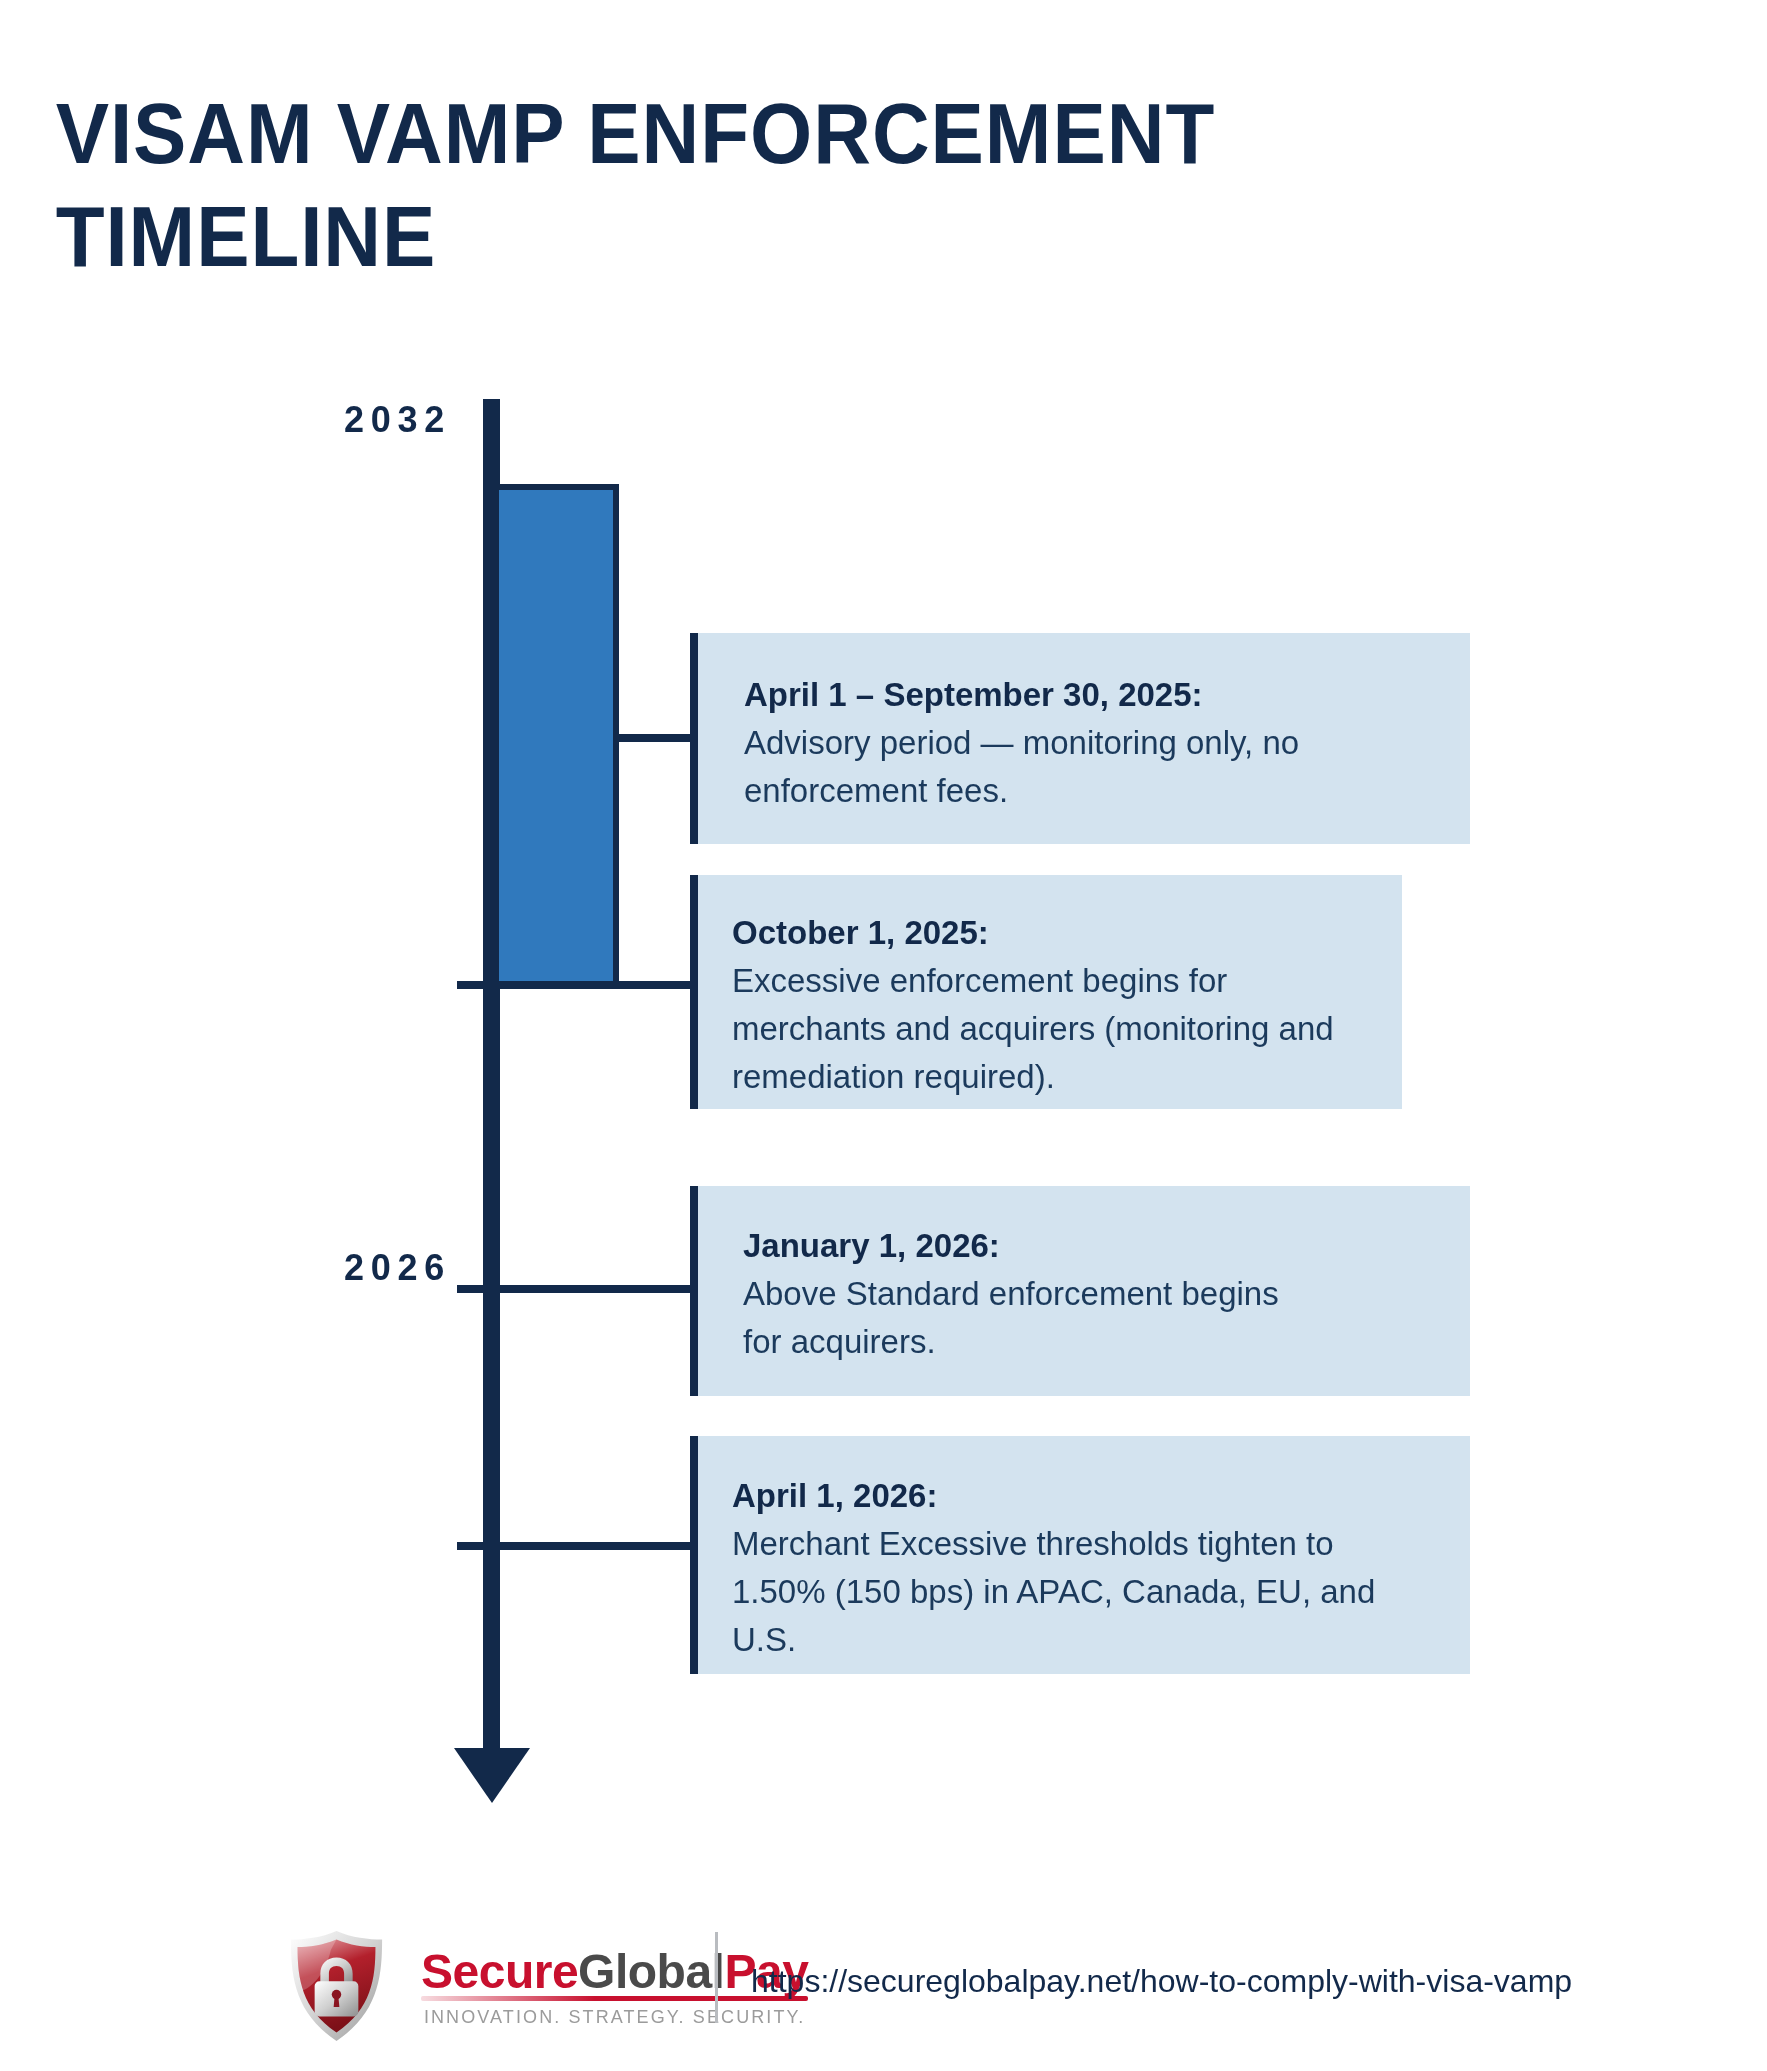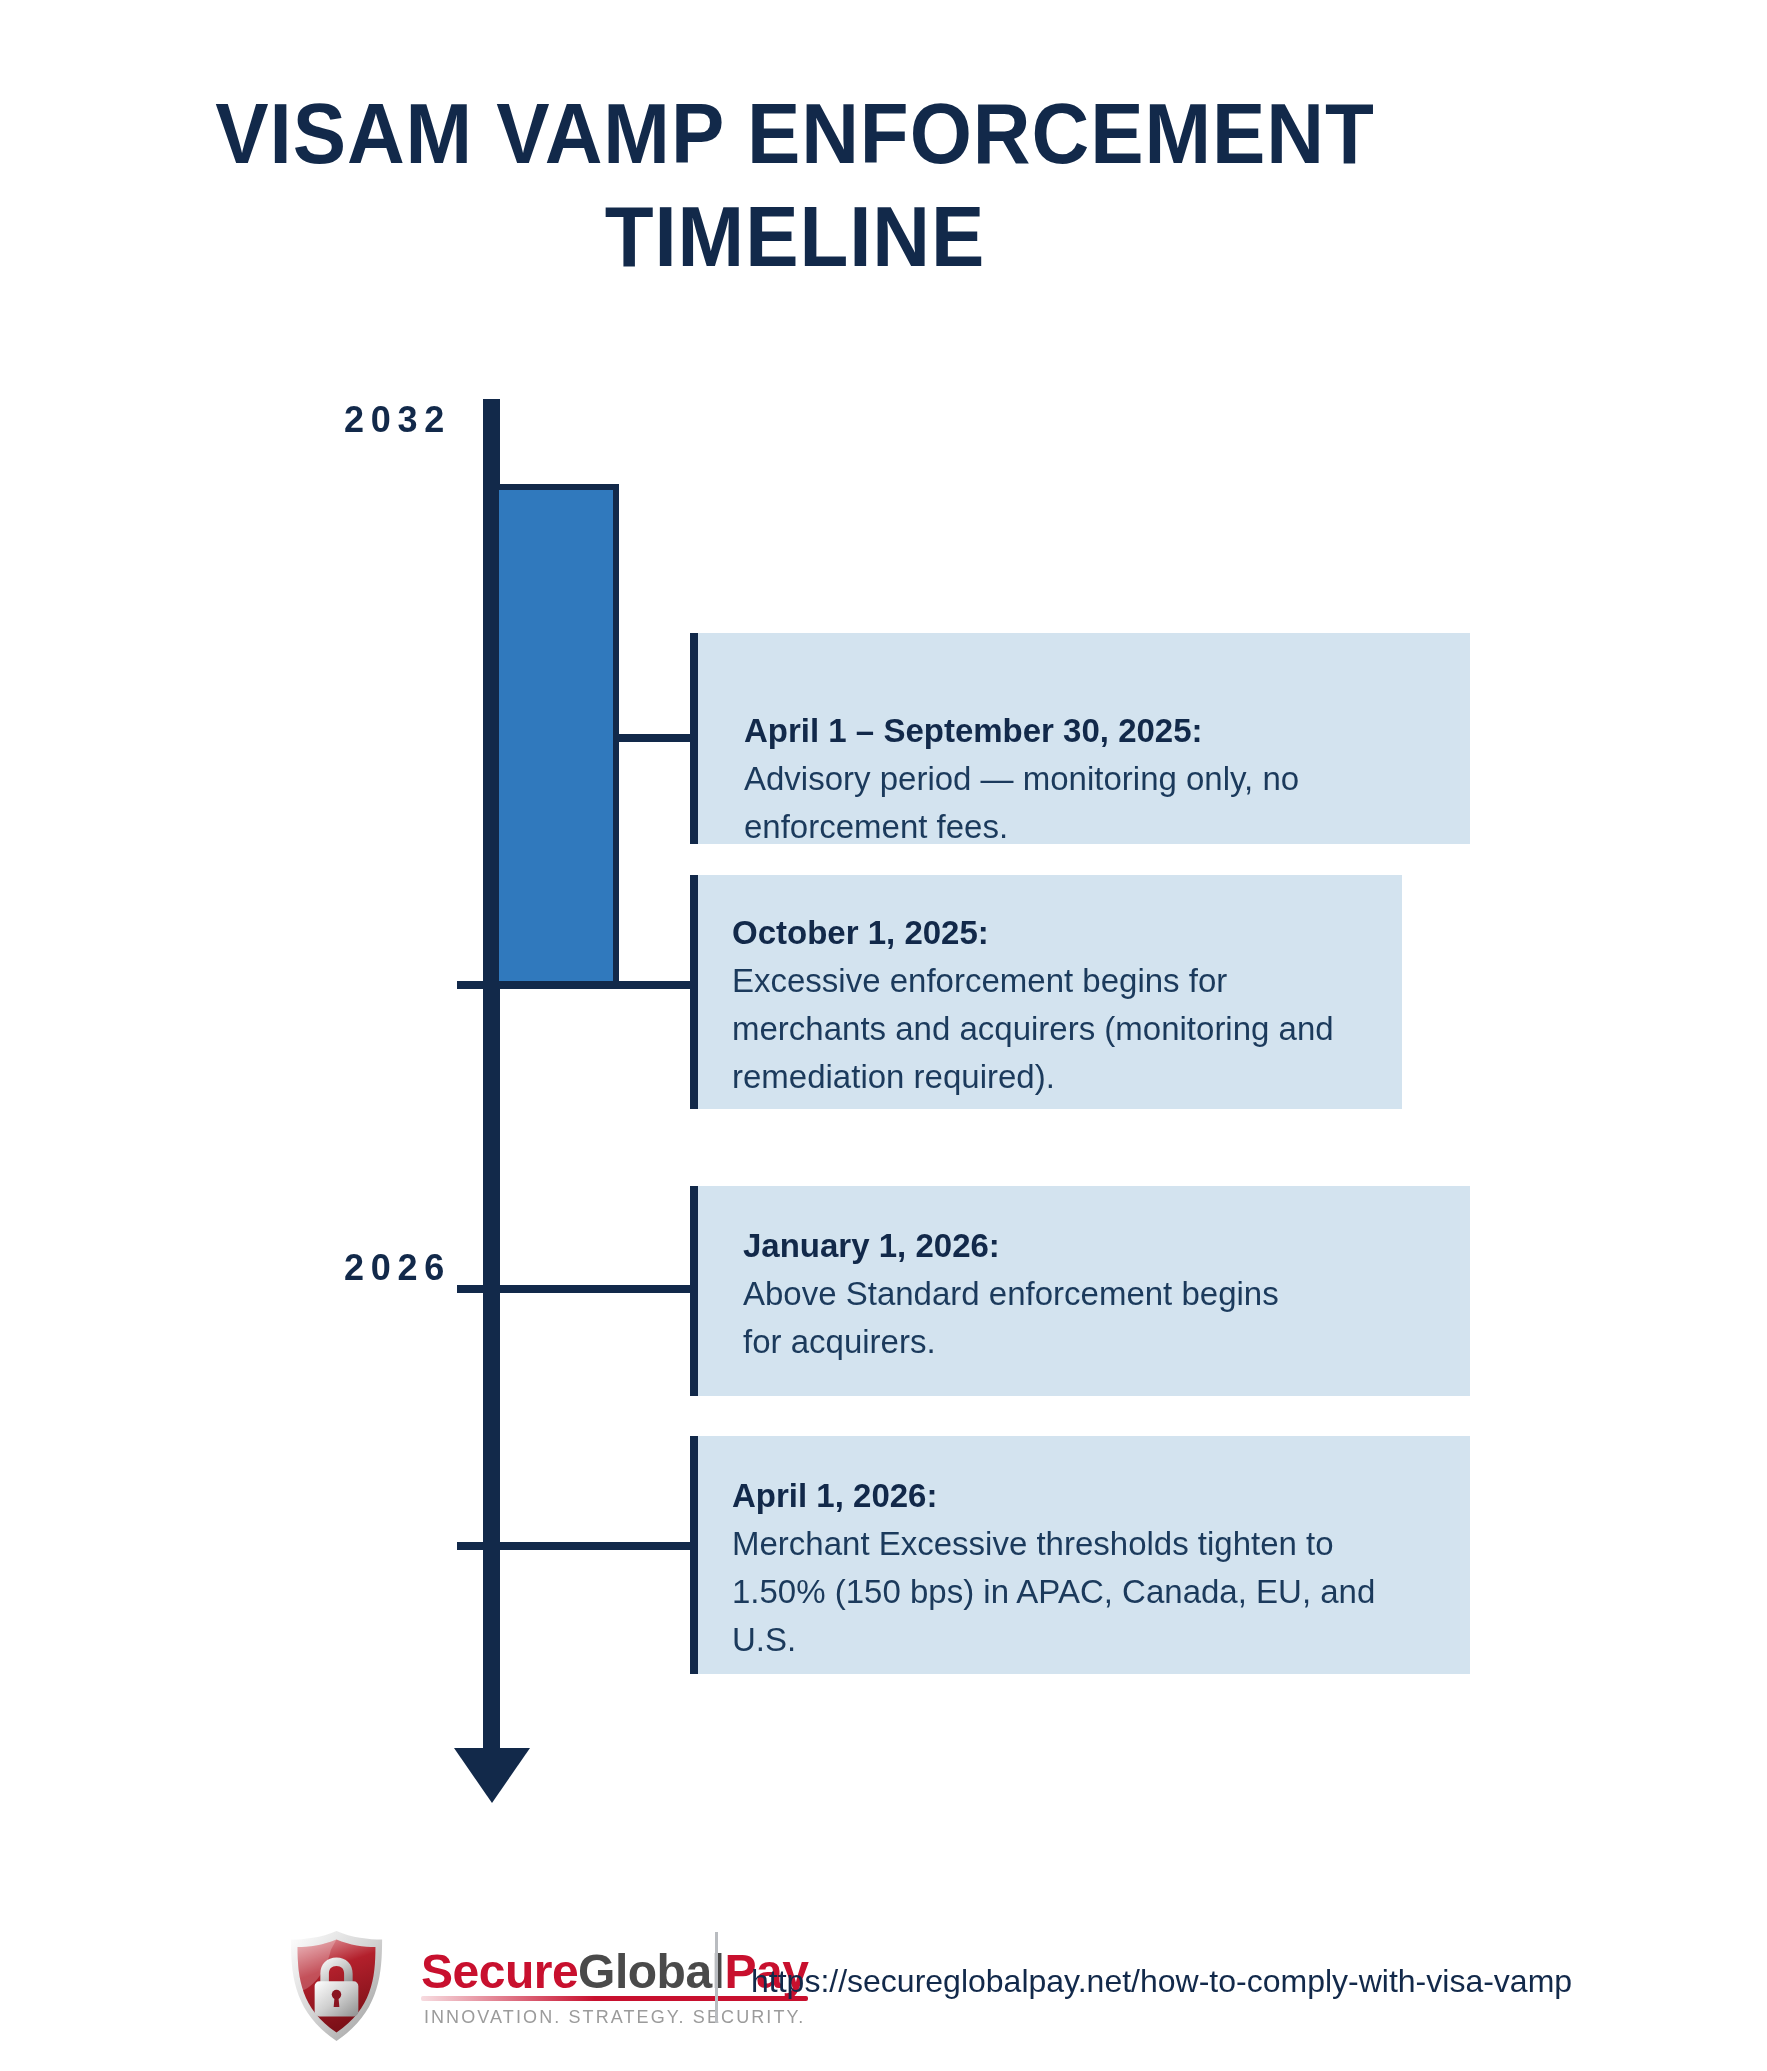--- a/index.html
+++ b/index.html
@@ -20,21 +20,20 @@
     inset: 0;
     background: #ffffff;
   }
 
   
   .title-block {
     position: absolute;
     left: 0;
     top: 82px;
     width: 1590px;
-    text-align: center;
   }
   .title-line {
     display: block;
     color: #12294A;
     font-family: "Liberation Sans", sans-serif;
     font-weight: bold;
     font-size: 86px;
     line-height: 103px;
     letter-spacing: 1px;
     transform: scaleX(0.93);
@@ -223,21 +222,21 @@
     <div class="tick-stub" style="left:457px; top:981px; width:43px;"></div>
     <div class="tick-stub" style="left:457px; top:1285px; width:43px;"></div>
     <div class="tick-stub" style="left:457px; top:1542px; width:43px;"></div>
 
     <div class="connector" style="left:613px; top:734px;  width:82px;"></div>
     <div class="connector" style="left:493px; top:981px; width:202px;"></div>
     <div class="connector" style="left:493px; top:1285px; width:202px;"></div>
     <div class="connector" style="left:493px; top:1542px; width:202px;"></div>
 
     <div class="event-box" style="left:690px; top:633px; width:780px; height:211px;">
-      <div class="event-inner" style="padding-top:38px; padding-left:46px;margin-top:36px;">
+      <div class="event-inner" style="padding-top:38px; padding-left:46px;">
         <div class="event-date">April 1 – September 30, 2025:</div>
         <div class="event-desc">Advisory period — monitoring only, no enforcement fees.</div>
       </div>
     </div>
 
     <div class="event-box" style="left:690px; top:875px; width:712px; height:234px;">
       <div class="event-inner" style="padding-top:34px;">
         <div class="event-date">October 1, 2025:</div>
         <div class="event-desc">Excessive enforcement begins for merchants and acquirers (monitoring and remediation required).</div>
       </div>

